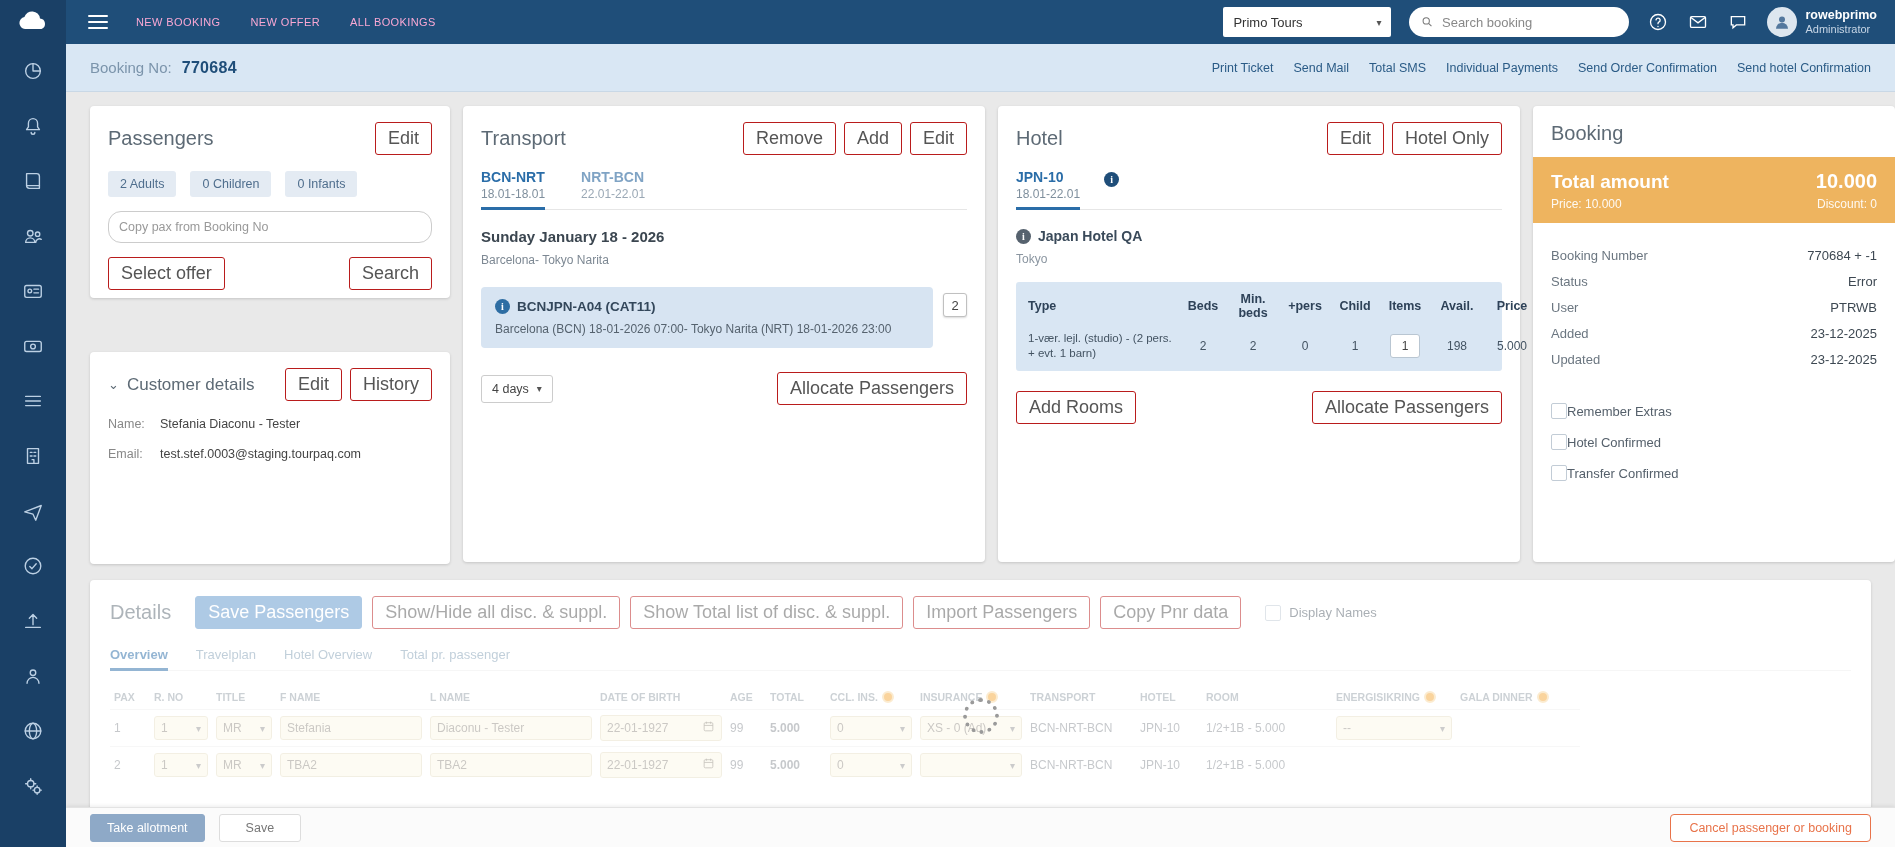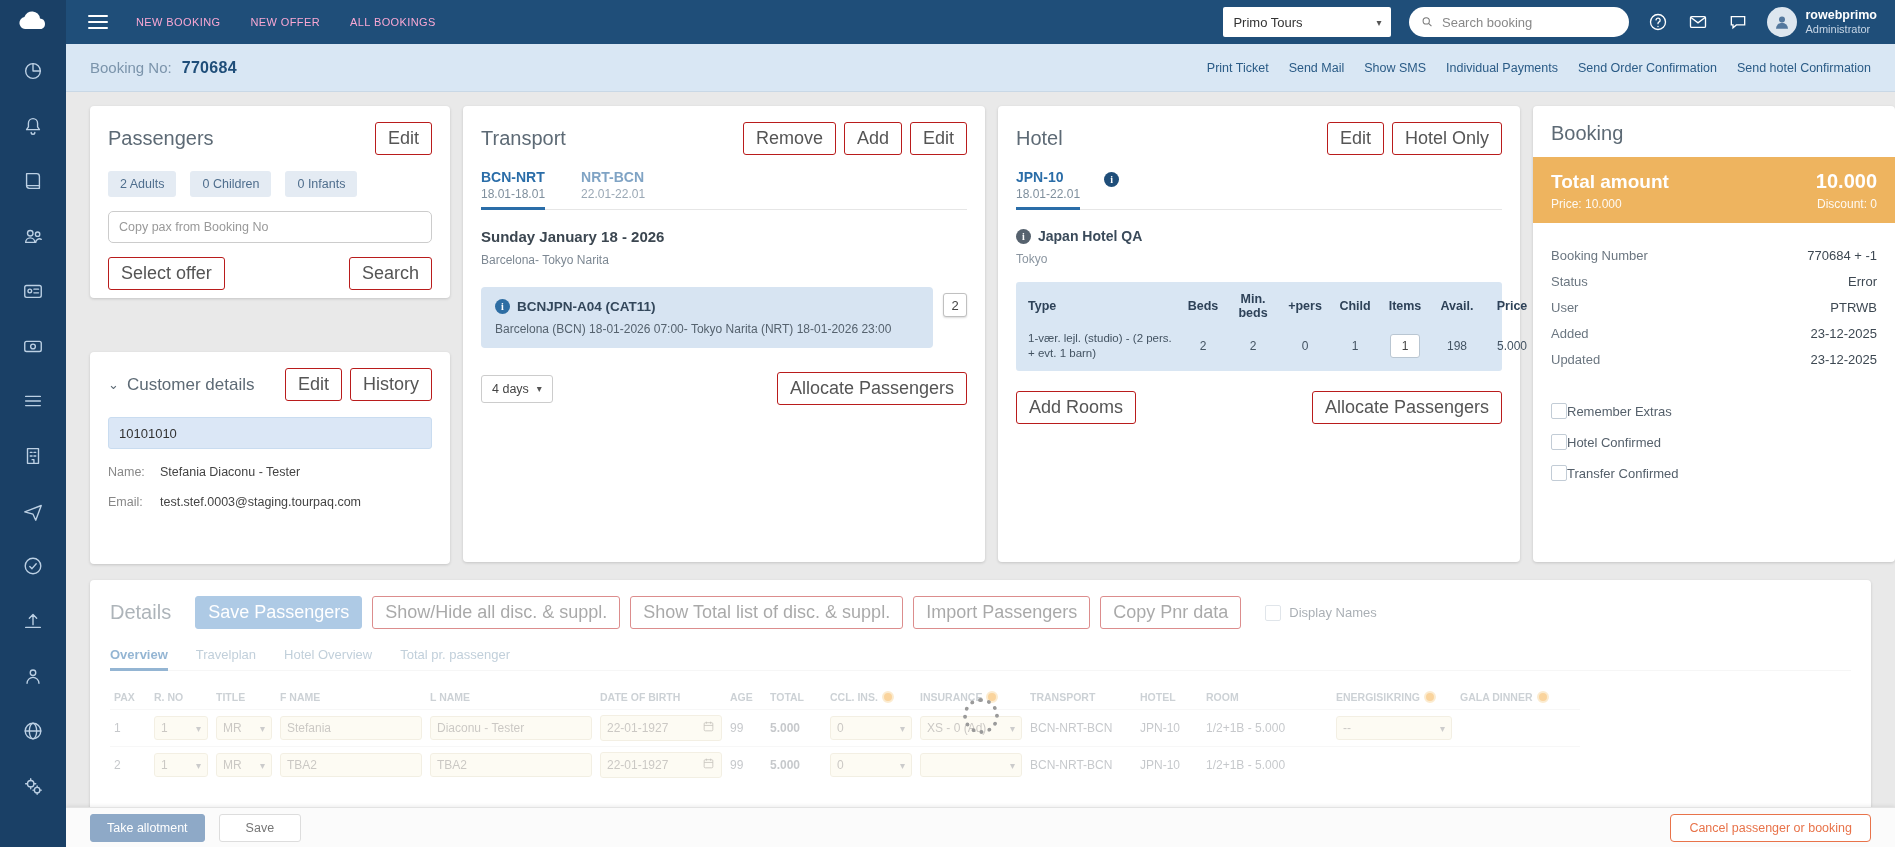--- a/index.html
+++ b/index.html
@@ -76,21 +76,21 @@
   .head-btns { margin-left:auto; display:flex; gap:8px; }
   .btn {
     background:#fff; border:1px solid #b91c1c; border-radius:3px; color:#555;
     font-size:18px; padding:5px 12px; cursor:pointer; font-family:inherit; white-space:nowrap;
   }
   .btn-primary { background:#5f95cc; border-color:#5f95cc; color:#fff; }
   
   .chips { display:flex; gap:14px; margin-top:16px; }
   .chip { background:#e4ebf3; color:#4f6e8d; font-size:12.5px; padding:6px 12px; border-radius:3px; cursor:pointer; white-space:nowrap; }
   .copy-input {
-    margin-top:14px; width:100%; border:1px solid #ccc; border-radius:5px; height:32px;
+    margin-top:14px; width:100%; border:1px solid #ccc; border-radius:13px; height:32px;
     font-size:12.5px; padding:0 10px; font-family:inherit; color:#333; outline:none;
   }
   .copy-input::placeholder { color:#999; }
   .pass-btm { display:flex; margin-top:14px; }
   .pass-btm .right { margin-left:auto; }
   
   .cust-title-row { display:flex; align-items:center; gap:8px; }
   .chev { color:#5d6a75; font-size:13px; }
   .cust-id {
     margin-top:16px; width:100%; background:#dbe7f6; border:1px solid #c9dcf0; border-radius:3px;
@@ -327,21 +327,21 @@
     </div>
   </div>
 </div>
 
 <div class="bookingbar">
   <span class="bk-label">Booking No:</span>
   <span class="bk-no">770684</span>
   <div class="bk-actions">
     <span class="bk-action">Print Ticket</span>
     <span class="bk-action">Send Mail</span>
-    <span class="bk-action">Show SMS</span>
+    <span class="bk-action">Total SMS</span>
     <span class="bk-action">Individual Payments</span>
     <span class="bk-action">Send Order Confirmation</span>
     <span class="bk-action">Send hotel Confirmation</span>
   </div>
 </div>
 
 <div class="content">
   <div class="top-row">
 
     <div class="col-left">
@@ -368,21 +368,20 @@
         <div class="card-head">
           <div class="cust-title-row">
             <span class="chev">⌄</span>
             <span class="card-title" style="font-size:17px;">Customer details</span>
           </div>
           <div class="head-btns">
             <button class="btn">Edit</button>
             <button class="btn">History</button>
           </div>
         </div>
-        <input class="cust-id" type="text" value="10101010" style="">
         <div class="kv">
           <span class="k">Name:</span>
           <span class="v">Stefania Diaconu - Tester</span>
         </div>
         <div class="kv">
           <span class="k">Email:</span>
           <span class="v">test.stef.0003@staging.tourpaq.com</span>
         </div>
       </div>
     </div>

